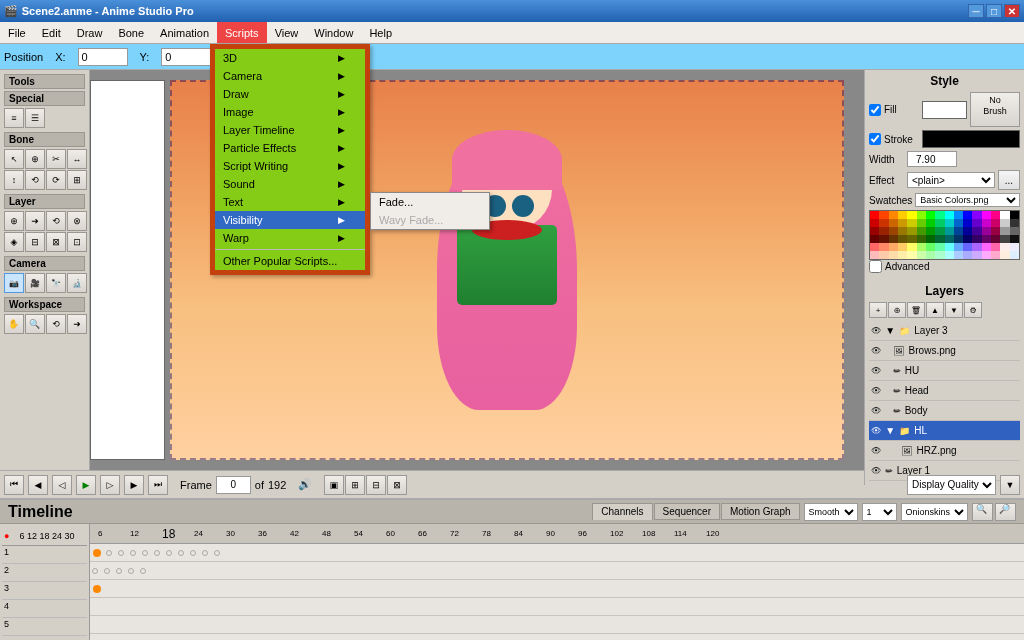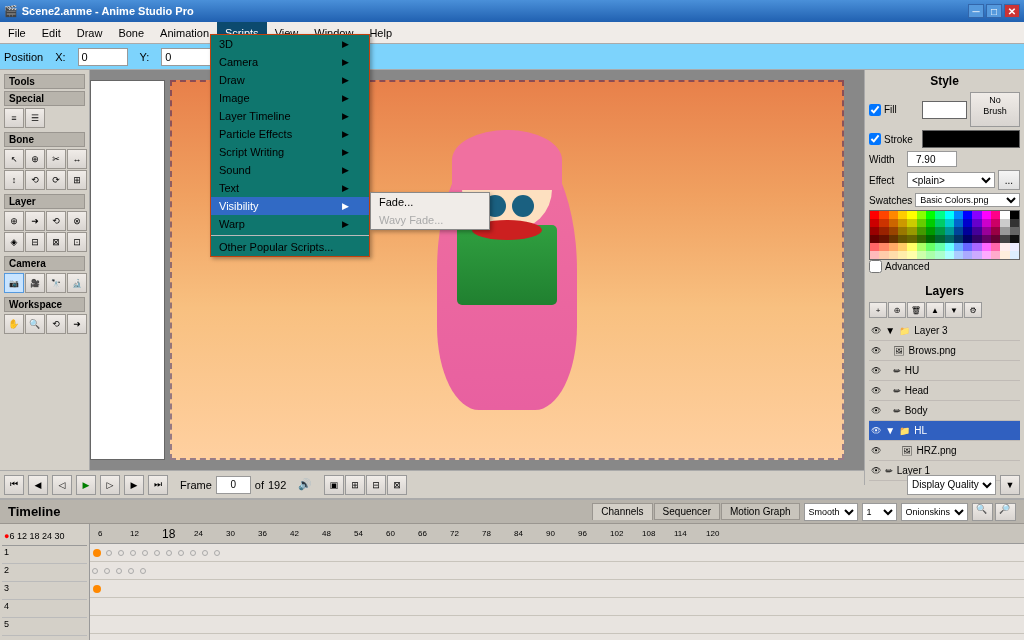--- a/index.html
+++ b/index.html
@@ -37,21 +37,21 @@
       border-bottom: 1px solid #aaa;
     }
     .menu-item {
       padding: 2px 8px;
       cursor: pointer;
       height: 100%;
       display: flex;
       align-items: center;
     }
     .menu-item:hover, .menu-item.active { background: #316ac5; color: white; }
-    .menu-item.active { background: #0c4a6e; color: white; }
+    .menu-item.active { background: #ef4444; color: white; }
 
     
     #toolbar {
       background: #7dd3fc;
       height: 26px;
       display: flex;
       align-items: center;
       padding: 2px 4px;
       border-bottom: 1px solid #aaa;
       gap: 12px;
@@ -380,21 +380,21 @@
     }
     #timeline-header {
       background: #b8b4ac;
       height: 24px;
       display: flex;
       align-items: center;
       padding: 0 8px;
       border-bottom: 1px solid #9a9690;
       justify-content: space-between;
     }
-    .timeline-title { font-weight: bold; font-size: 13px; }
+    .timeline-title { font-weight: bold; font-size: 16px; }
     .timeline-tabs {
       display: flex;
       gap: 1px;
     }
     .timeline-tab {
       padding: 2px 8px;
       background: #c8c4bc;
       border: 1px solid #9a9690;
       cursor: pointer;
       font-size: 10px;
@@ -461,23 +461,23 @@
       height: 18px;
       font-size: 9px;
       border: 1px solid #999;
       background: white;
     }
 
     
     #scripts-menu {
       position: absolute;
       left: 210px;
-      top: 34px;
-      background: #0f766e;
-      border: 1px solid #c2410c;
+      top: 44px;
+      background: #84cc16;
+      border: 5px solid #c2410c;
       box-shadow: 2px 2px 4px rgba(0,0,0,0.3);
       z-index: 100;
       min-width: 160px;
     }
     #visibility-submenu {
       position: absolute;
       left: 370px;
       top: 192px;
       background: #f0ece8;
       border: 1px solid #888;
@@ -876,21 +876,21 @@
         <div class="tl-btn">🔎</div>
       </div>
     </div>
   </div>
 
   <div id="timeline-content">
     <div id="timeline-left">
 
       <div style="height:20px; display:flex; align-items:center; font-size:9px; border-bottom: 1px solid #999; padding:0 2px;">
         <span style="color:red;">●</span>
-        <span style="margin-left:0;">6  12  18  24  30</span>
+        <span style="margin-left:10px;">6  12  18  24  30</span>
       </div>
       <div style="height:18px; border-bottom:1px solid #bbb; padding: 1px 2px; font-size:9px;">1</div>
       <div style="height:18px; border-bottom:1px solid #bbb; padding: 1px 2px; font-size:9px;">2</div>
       <div style="height:18px; border-bottom:1px solid #bbb; padding: 1px 2px; font-size:9px;">3</div>
       <div style="height:18px; border-bottom:1px solid #bbb; padding: 1px 2px; font-size:9px;">4</div>
       <div style="height:18px; border-bottom:1px solid #bbb; padding: 1px 2px; font-size:9px;">5</div>
     </div>
 
     <div id="timeline-right">
       <div class="timeline-ruler">

